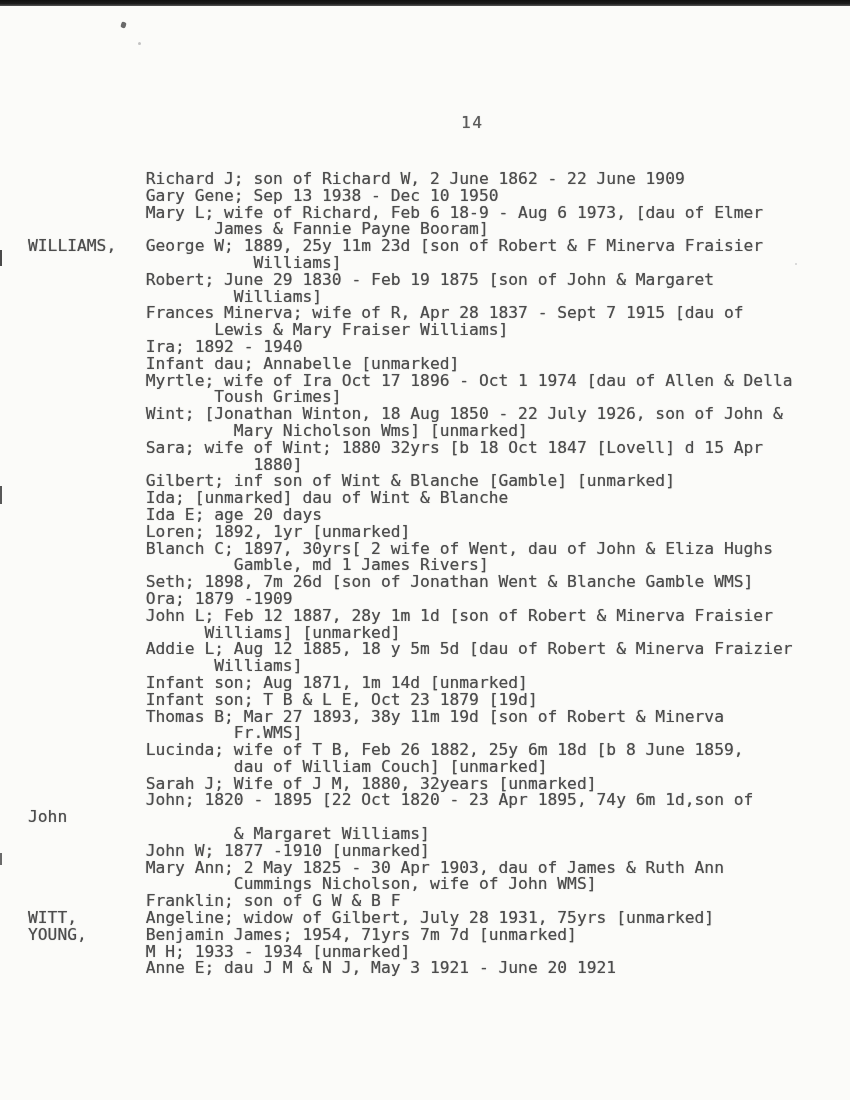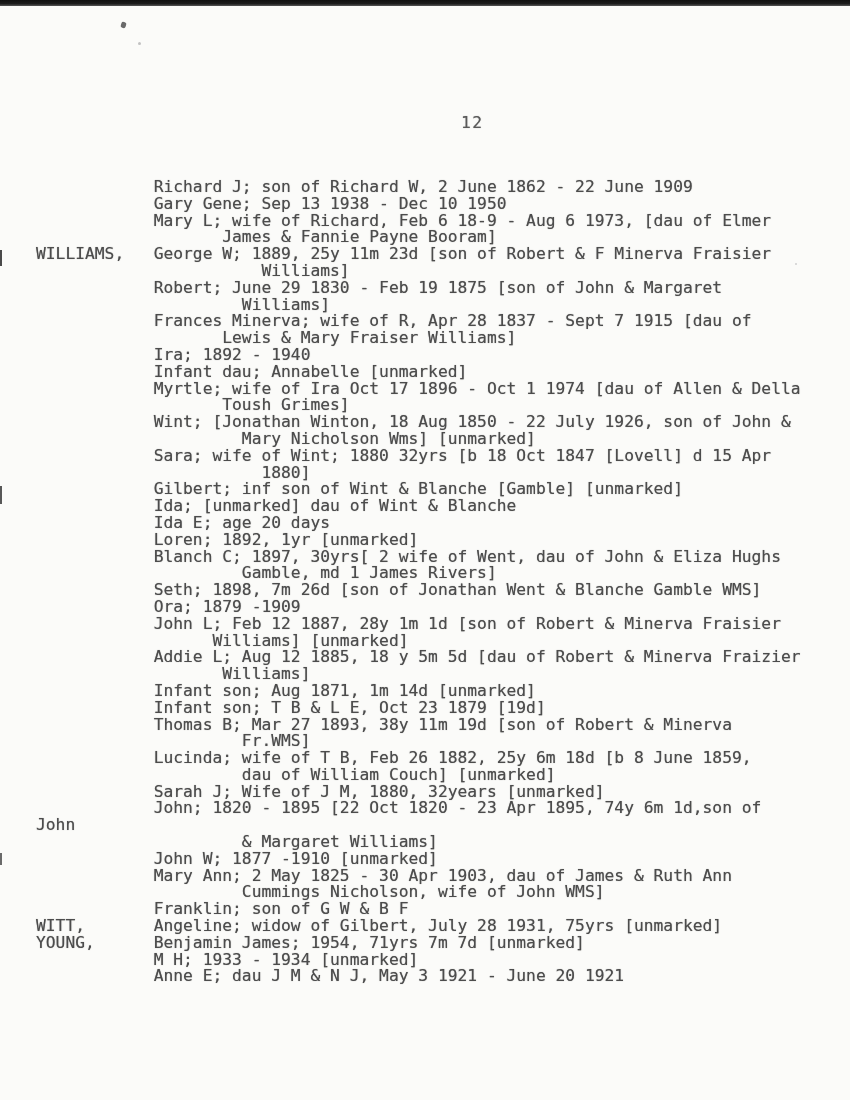--- a/index.html
+++ b/index.html
@@ -28,21 +28,21 @@
     left: 461px;
     font-size: 16.3px;
     color: #5a5a5a;
     letter-spacing: 1.5px;
     text-shadow: 0 0 0.8px rgba(90,90,90,0.7);
   }
   pre.body-text {
     position: absolute;
     top: 171px;
     left: 28px;
-    margin: 8px;
+    margin: 0;
     font-size: 16.3px;
     line-height: 16.8px;
     color: #4c4c4c;
     text-shadow: 0 0 0.9px rgba(100,100,100,0.75);
     white-space: pre;
   }
   
   .speck { position: absolute; }
   .s1 { top: 22px; left: 121px; width: 5px; height: 6px; background: #6a6a6a; border-radius: 2px; transform: rotate(18deg); }
   .s2 { top: 42px; left: 138px; width: 3px; height: 3px; background: #c2c2c2; border-radius: 50%; }
@@ -57,21 +57,21 @@
 
 <div class="page">
   <div class="top-bar"></div>
   <div class="speck s1"></div>
   <div class="speck s2"></div>
   <div class="speck s3"></div>
   <div class="edge e1"></div>
   <div class="edge e2"></div>
   <div class="edge e3"></div>
 
-  <div class="page-number">12</div>
+  <div class="page-number">14</div>
 
   <pre class="body-text">            Richard J; son of Richard W, 2 June 1862 - 22 June 1909
             Gary Gene; Sep 13 1938 - Dec 10 1950
             Mary L; wife of Richard, Feb 6 18-9 - Aug 6 1973, [dau of Elmer
                    James &amp; Fannie Payne Booram]
 WILLIAMS,   George W; 1889, 25y 11m 23d [son of Robert &amp; F Minerva Fraisier
                        Williams]
             Robert; June 29 1830 - Feb 19 1875 [son of John &amp; Margaret
                      Williams]
             Frances Minerva; wife of R, Apr 28 1837 - Sept 7 1915 [dau of

